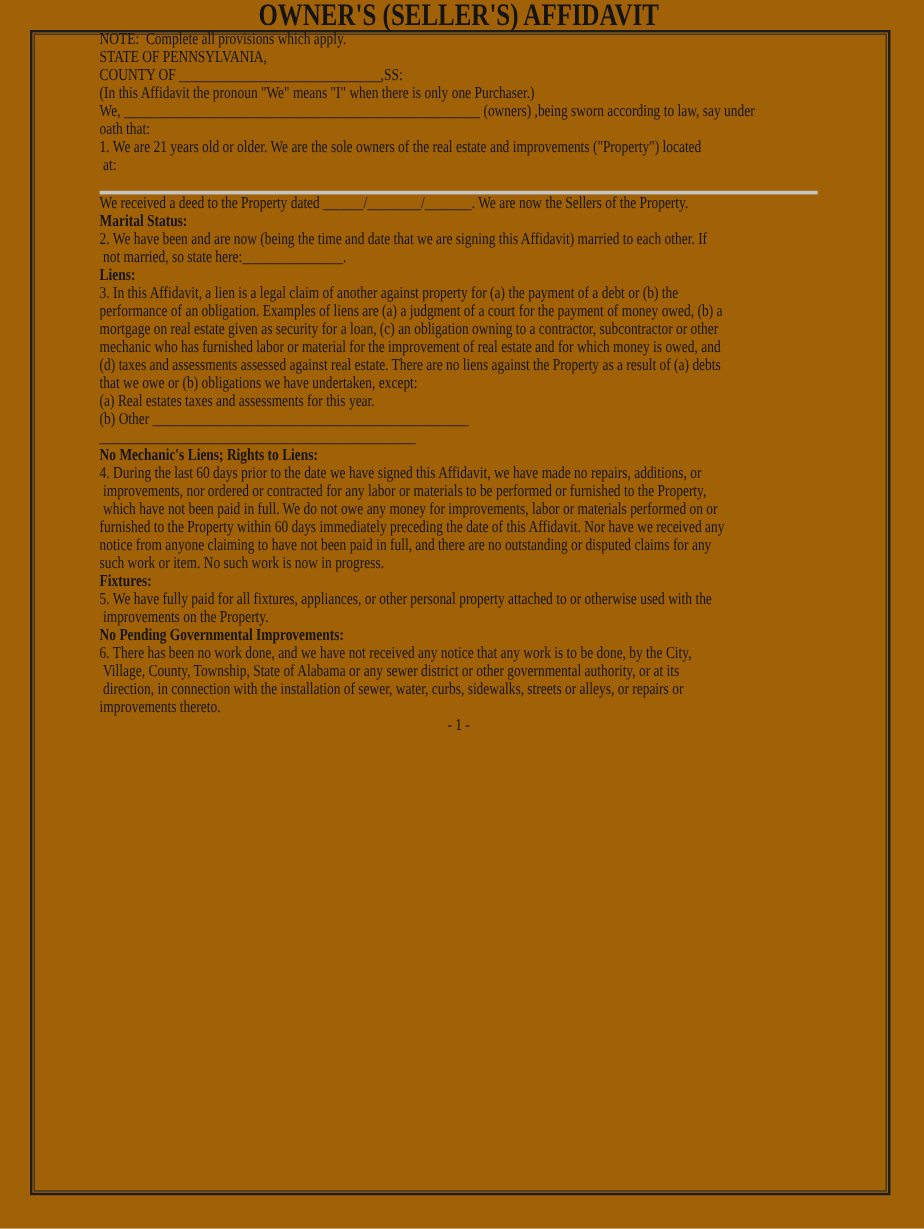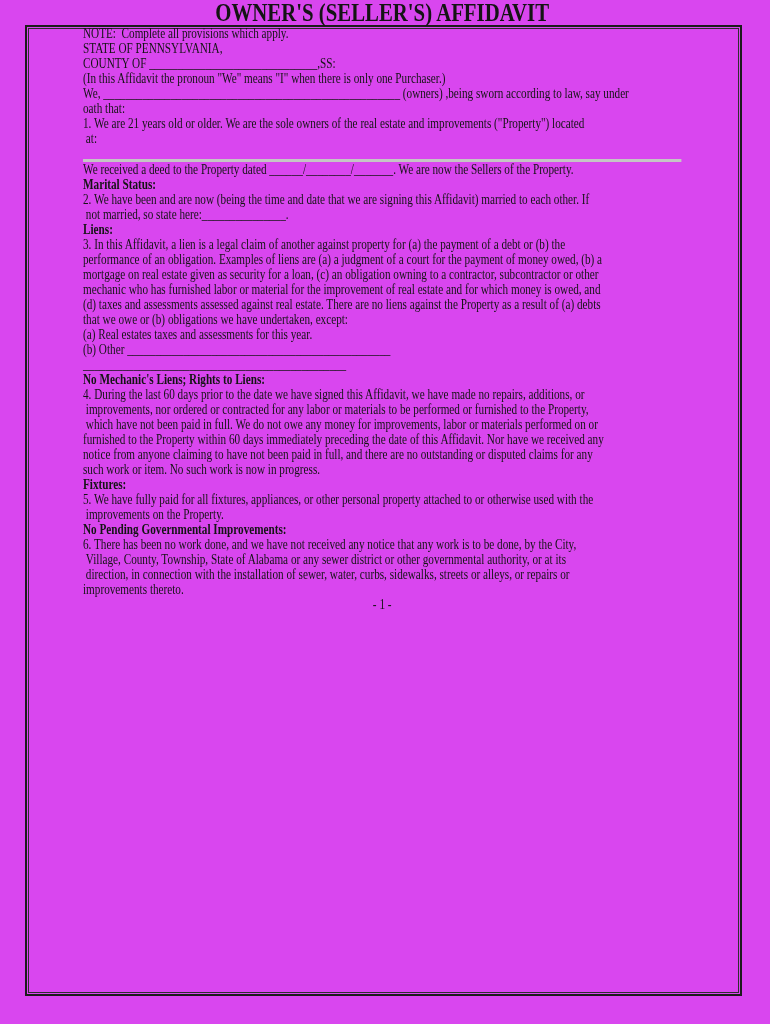--- a/index.html
+++ b/index.html
@@ -1,20 +1,20 @@
 <!DOCTYPE html>
 <html><head>
 <meta charset="utf-8">
 <style>
   html, body { margin: 0; padding: 0; background: #ffffff; }
   .page {
     position: relative;
     width: 770px;
     height: 1024px;
-    background: #d946ef;
+    background: #a16207;
     font-family: "Liberation Serif", "DejaVu Serif", serif;
     color: #141414;
     overflow: hidden;
   }
   .frame {
     position: absolute;
     left: 25px; top: 25px; right: 28px; bottom: 28px;
     border: 2px solid #1c1c1c;
   }
   .frame-inner {

